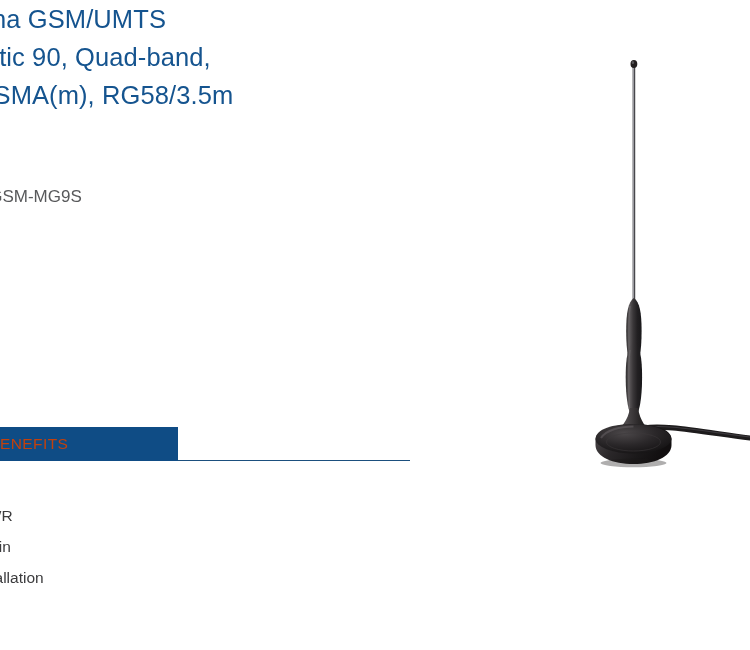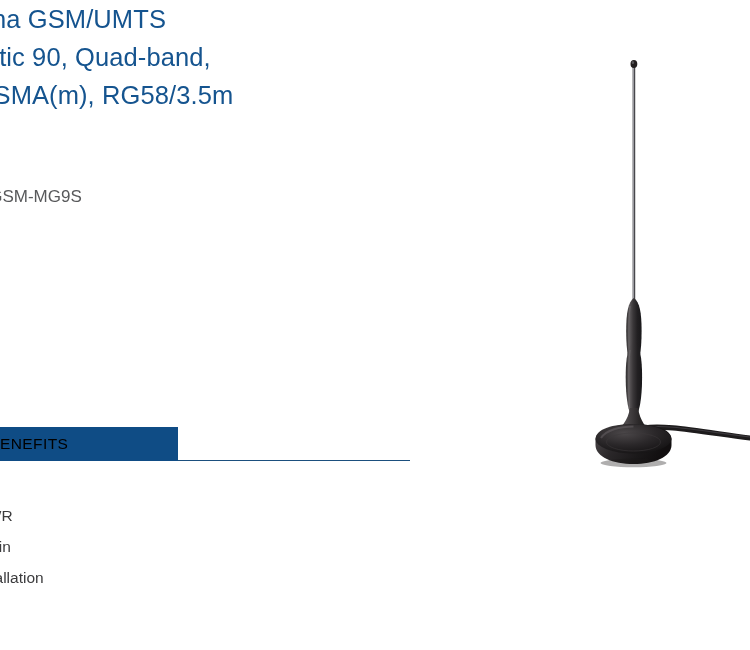--- a/index.html
+++ b/index.html
@@ -72,21 +72,21 @@
     width: 236px;
     height: 34px;
     background: #0f4c85;
   }
   .section-bar-label {
     position: absolute;
     left: 58px;
     top: 0;
     height: 34px;
     line-height: 34px;
-    color: #000000;
+    color: #c2410c;
     font-size: 15.5px;
     font-weight: 400;
     letter-spacing: 0.4px;
     white-space: nowrap;
   }
   .section-rule {
     position: absolute;
     left: 236px;
     top: 33px;
     width: 232px;

